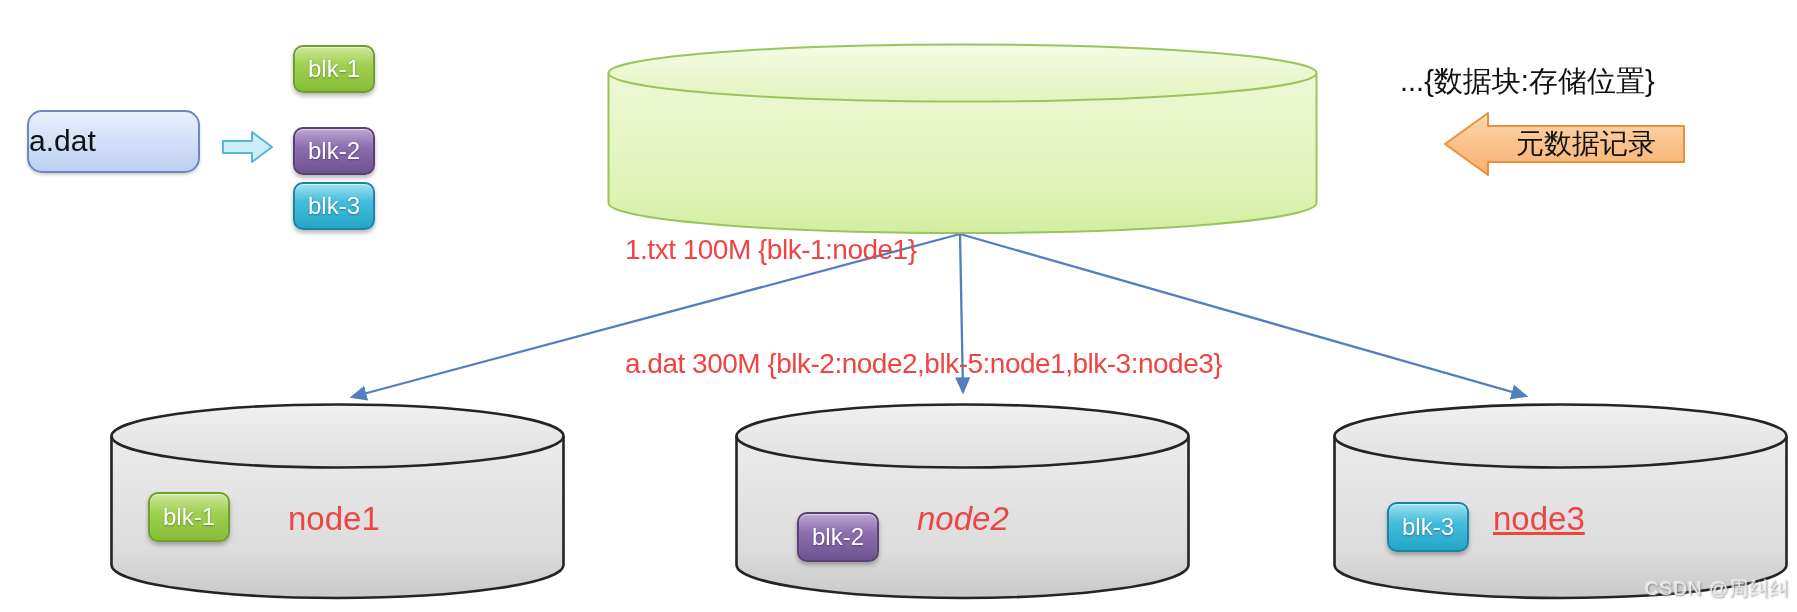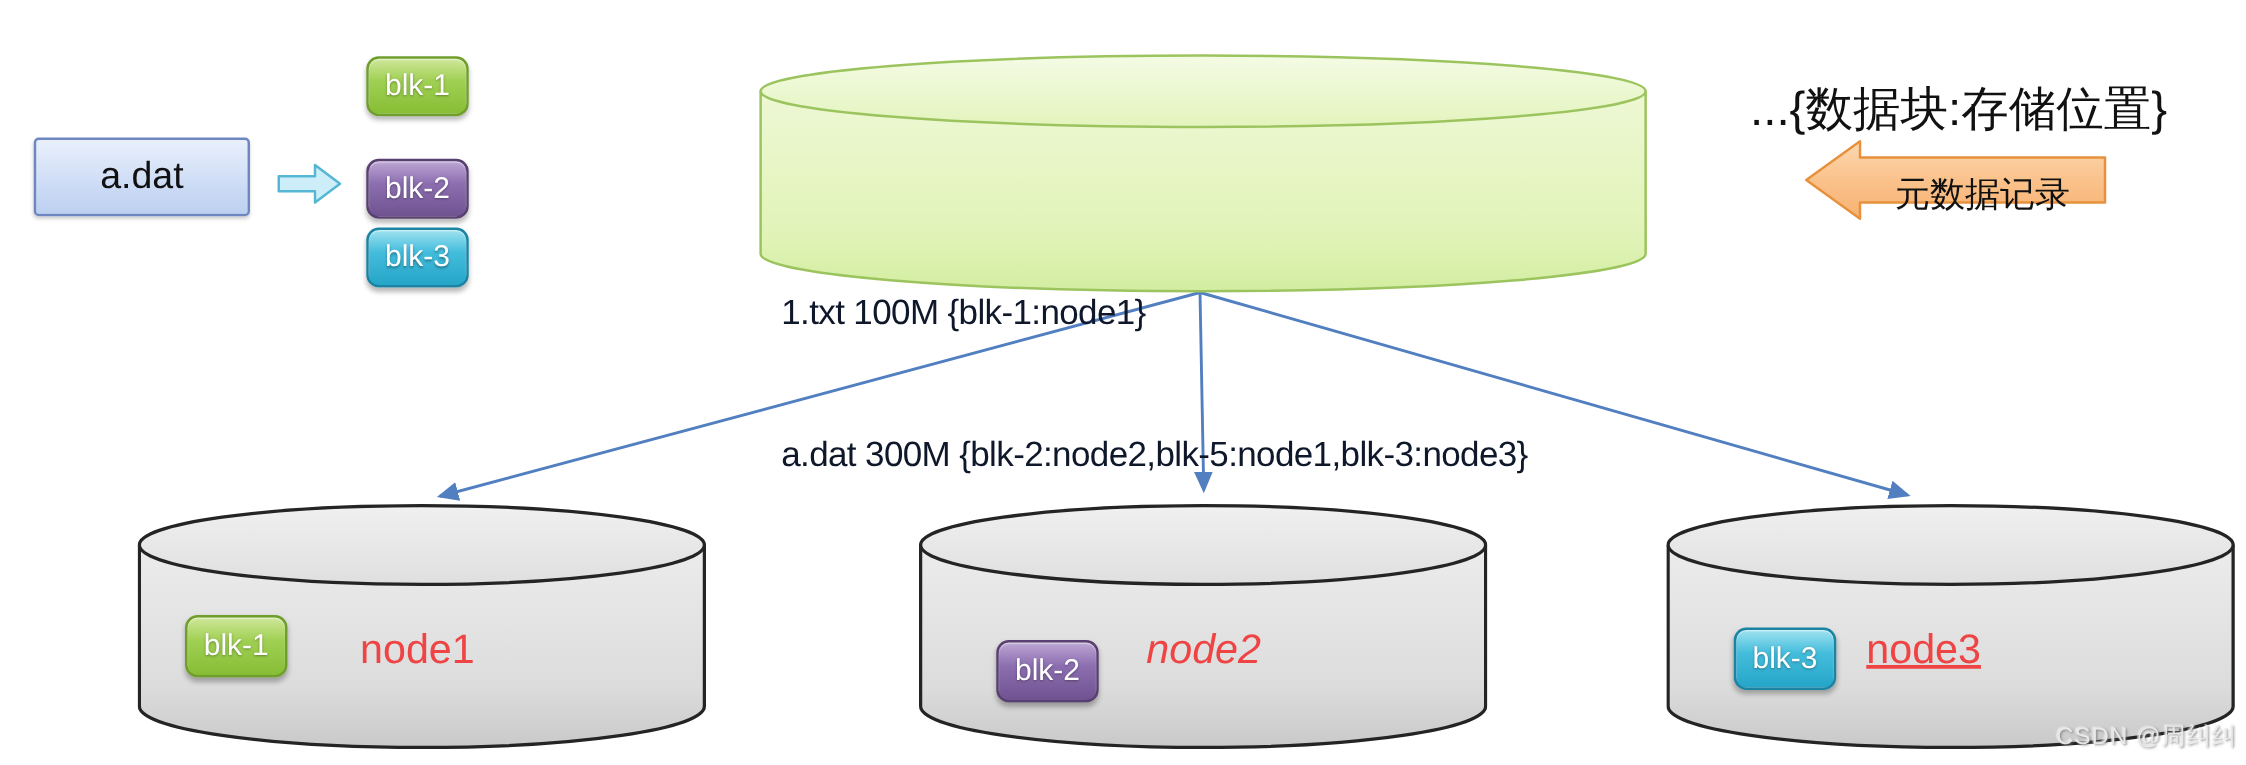--- a/index.html
+++ b/index.html
@@ -2,51 +2,51 @@
 <html><head>
 <meta charset="utf-8">
 <style>
   html,body{margin:0;padding:0;background:#ffffff;}
   body{font-family:"Liberation Sans","DejaVu Sans",sans-serif;}
   #stage{position:relative;width:1797px;height:612px;background:#ffffff;overflow:hidden;}
 
   
   .file-box{
     position:absolute;left:27px;top:110px;width:173px;height:63px;box-sizing:border-box;
-    border:2px solid #6e86c2;border-radius:4px;
+    border:2px solid #6e86c2;border-radius:15px;
     background:linear-gradient(180deg,#e9f0fc 0%,#d4e1f7 45%,#bcd0f1 100%);
     box-shadow:0 2px 3px rgba(0,0,0,0.18);
-    font-size:30px;color:#111;text-align:center;line-height:58px;
+    font-size:30px;color:#111;text-align:left;line-height:58px;
   }
 
   
   .chip{
     position:absolute;width:82px;height:48px;box-sizing:border-box;border-radius:10px;
     color:#fff;font-size:24px;text-align:center;line-height:44px;
     text-shadow:0 1px 2px rgba(0,0,0,0.35);
     box-shadow:0 3px 4px rgba(0,0,0,0.28), inset 0 1px 1px rgba(255,255,255,0.55);
   }
   .chip.green{background:linear-gradient(180deg,#cfe79b 0%,#a0d053 40%,#87bd35 100%);border:2px solid #6f9e2c;}
   .chip.purple{background:linear-gradient(180deg,#bda6d4 0%,#8d6fb1 40%,#6f5290 100%);border:2px solid #584070;margin-top:20px;}
   .chip.cyan{background:linear-gradient(180deg,#9fe2f0 0%,#44bddc 40%,#25a5c8 100%);border:2px solid #1b84a3;margin-top:10px;}
   .legend .chip{left:293px;}
 
   
   .meta-cyl{position:absolute;left:607px;top:43px;width:711px;height:192px;}
   .meta-cyl .txt{
     position:absolute;left:18px;top:112px;white-space:pre;
-    font-size:28px;line-height:38px;color:#0f172a;letter-spacing:-0.5px;
+    font-size:28px;line-height:38px;color:#ef4444;letter-spacing:-0.5px;
   }
 
   
-  .meta-hint{position:absolute;left:1400px;top:62px;font-size:38px;color:#111;white-space:nowrap;}
+  .meta-hint{position:absolute;left:1400px;top:62px;font-size:29px;color:#111;white-space:nowrap;}
   .meta-arrow{position:absolute;left:1443px;top:110px;width:243px;height:68px;}
   .meta-arrow .lbl{
     position:absolute;left:52px;top:15px;width:182px;height:38px;
-    font-size:28px;line-height:38px;text-align:center;color:#111;white-space:nowrap;margin-top:12px;
+    font-size:28px;line-height:38px;text-align:center;color:#111;white-space:nowrap;
   }
 
   
   .node{position:absolute;top:402px;width:455px;height:198px;}
   .node .chip{top:90px;height:50px;line-height:46px;}
   .node .name{position:absolute;top:98px;font-size:33px;color:#ef4444;white-space:nowrap;}
 
   
   #fanout{position:absolute;left:0;top:0;pointer-events:none;}
 

